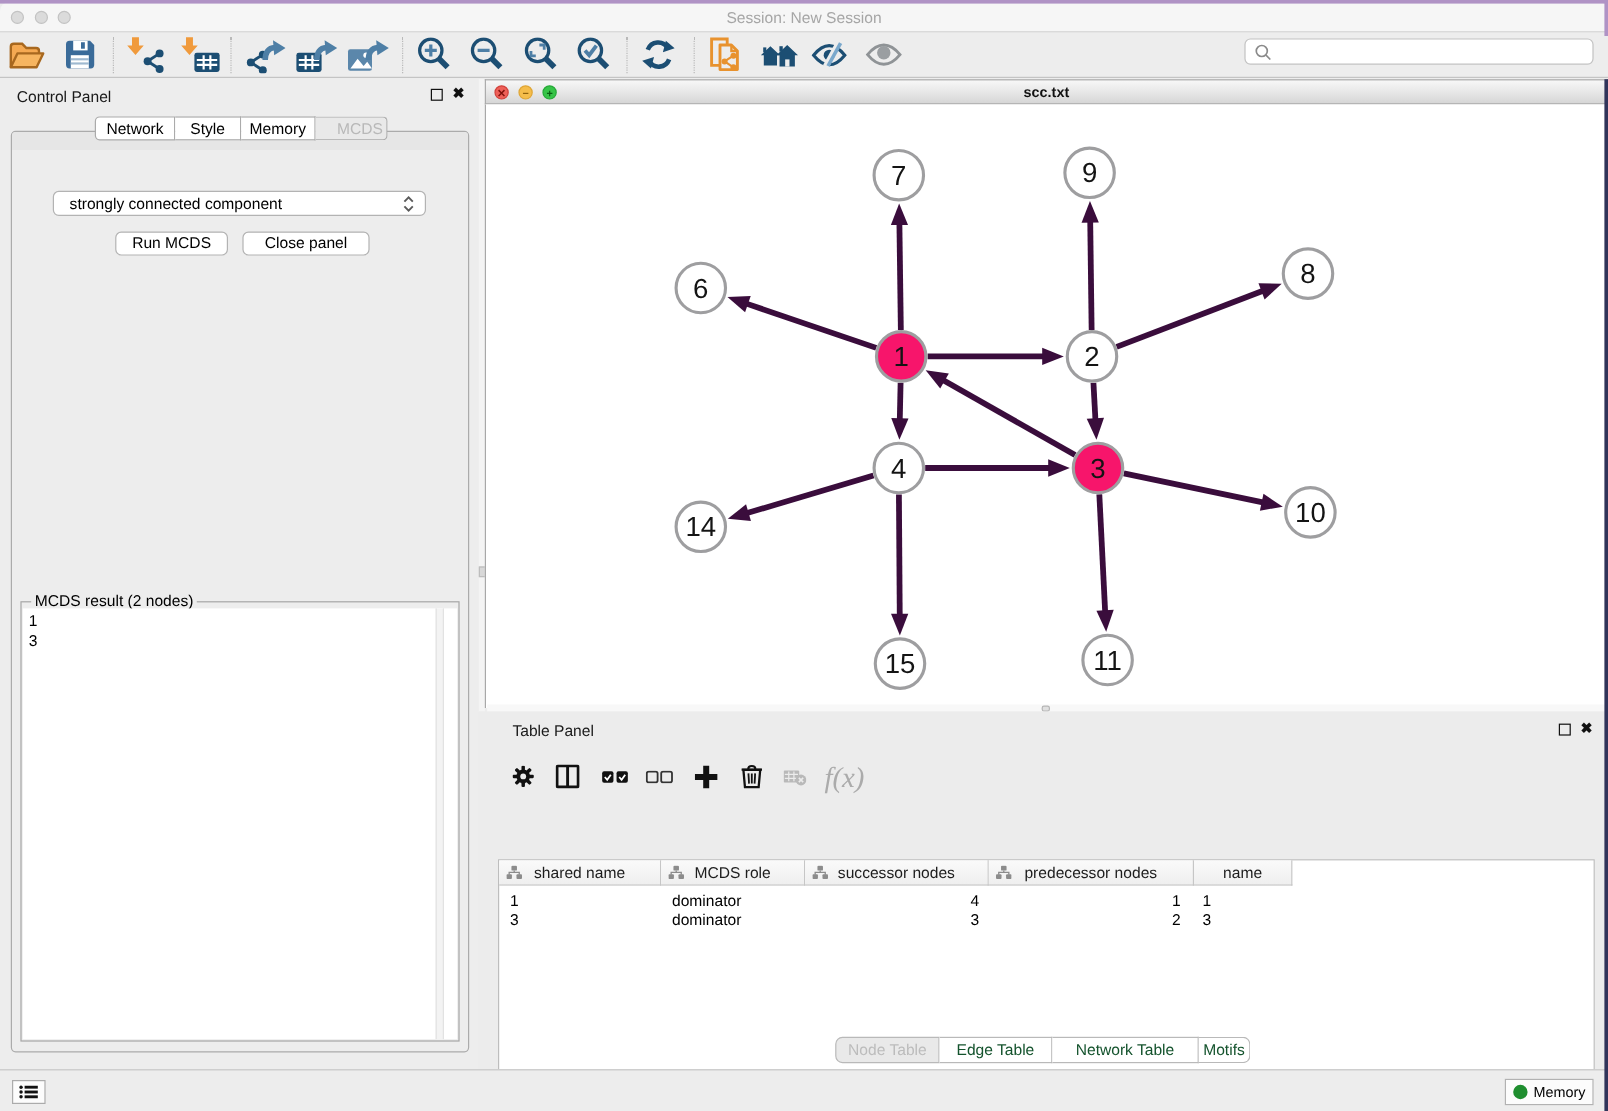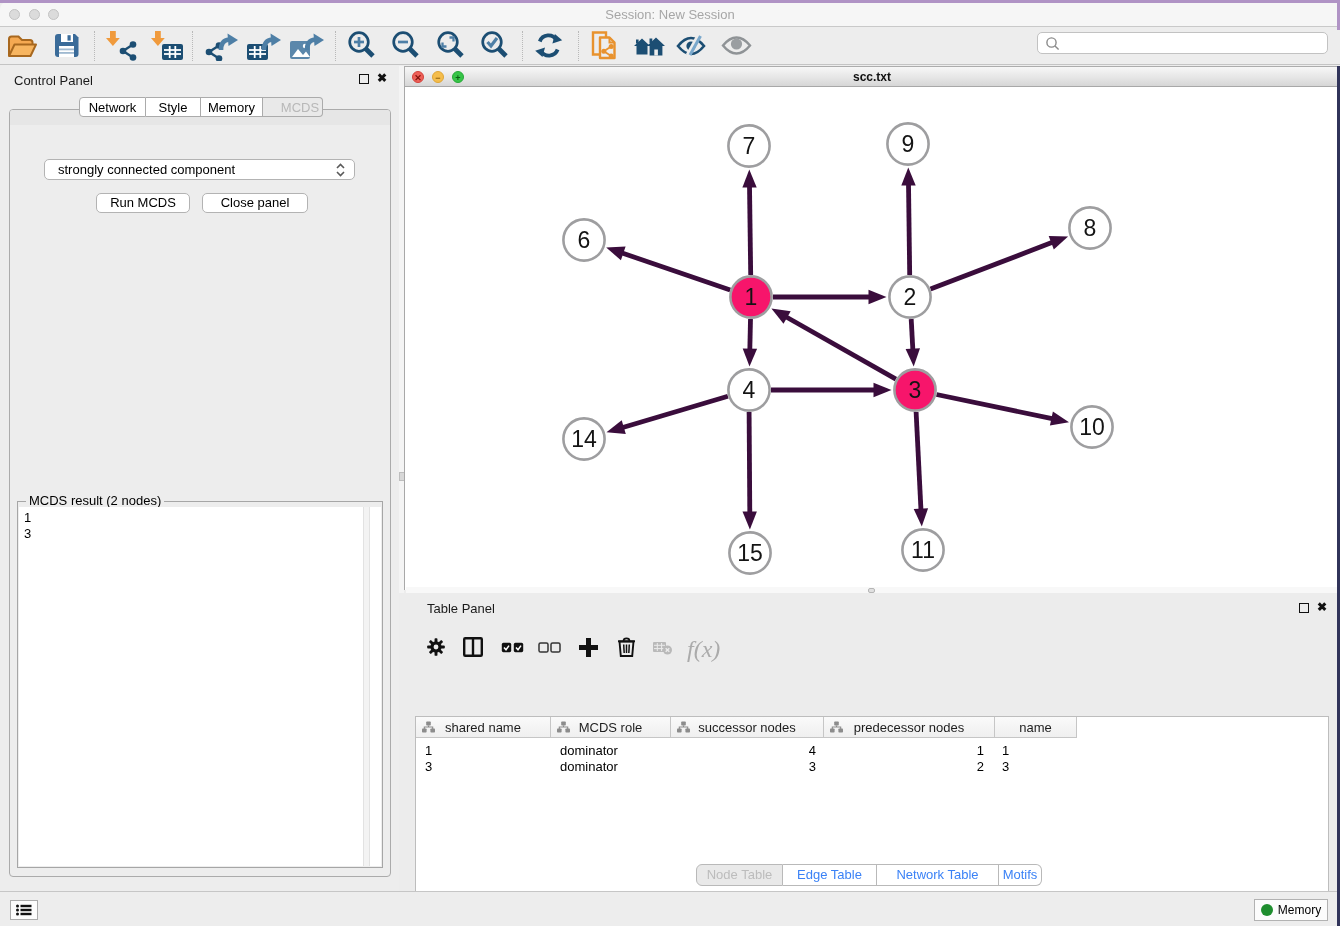--- a/index.html
+++ b/index.html
@@ -35,21 +35,21 @@
 .mac{position:absolute;top:4px;width:12px;height:12px;border-radius:50%;font-size:9px;font-weight:bold;text-align:center;line-height:12px;}
 .hsplit{position:absolute;left:406px;top:587px;width:934px;height:6px;background:#F8F8F8;}
 
 .tp{position:absolute;left:399px;top:593px;width:941px;height:298px;background:#ECECEC;}
 .tbl{position:absolute;left:16px;top:79px;width:914px;height:189px;background:#fff;border:1px solid #BDBDBD;margin-top:44px;}
 .thead{position:absolute;left:0;top:0;height:21px;background:linear-gradient(#FAFAFA,#EFEFEF);border-bottom:1px solid #C6C6C6;border-right:1px solid #C6C6C6;font-size:13px;color:#1d1d1d;}
 .hicon{position:absolute;left:6px;top:4px;}
 .hlab{position:absolute;left:0;top:3px;width:100%;text-align:center;}
 .cell{position:absolute;font-size:13px;color:#000;}
 .btabs{position:absolute;top:271px;height:22px;}
-.btab{position:absolute;top:0;height:22px;background:#fff;border:1px solid #B9B9B9;font-size:13px;text-align:center;line-height:20px;color:#3b82f6;}
+.btab{position:absolute;top:0;height:22px;background:#fff;border:1px solid #B9B9B9;font-size:13px;text-align:center;line-height:20px;color:#14532d;}
 .statusbar{position:absolute;left:0;top:891px;width:1340px;height:35px;background:#EDEDED;border-top:1px solid #C6C6C6;}
 .membtn{position:absolute;left:1254px;top:7px;width:74px;height:22px;background:#FCFCFC;border:1px solid #B2B2B2;font-size:12px;color:#000;text-align:center;line-height:20px;}
 .listbtn{position:absolute;left:10px;top:8px;width:28px;height:20px;background:#FCFCFC;border:1px solid #ABABAB;}
 </style></head>
 <body>
 <div id="app">
 
   <div class="titlebar">
     <div class="tl" style="left:9px;"></div>
     <div class="tl" style="left:28.5px;"></div>

